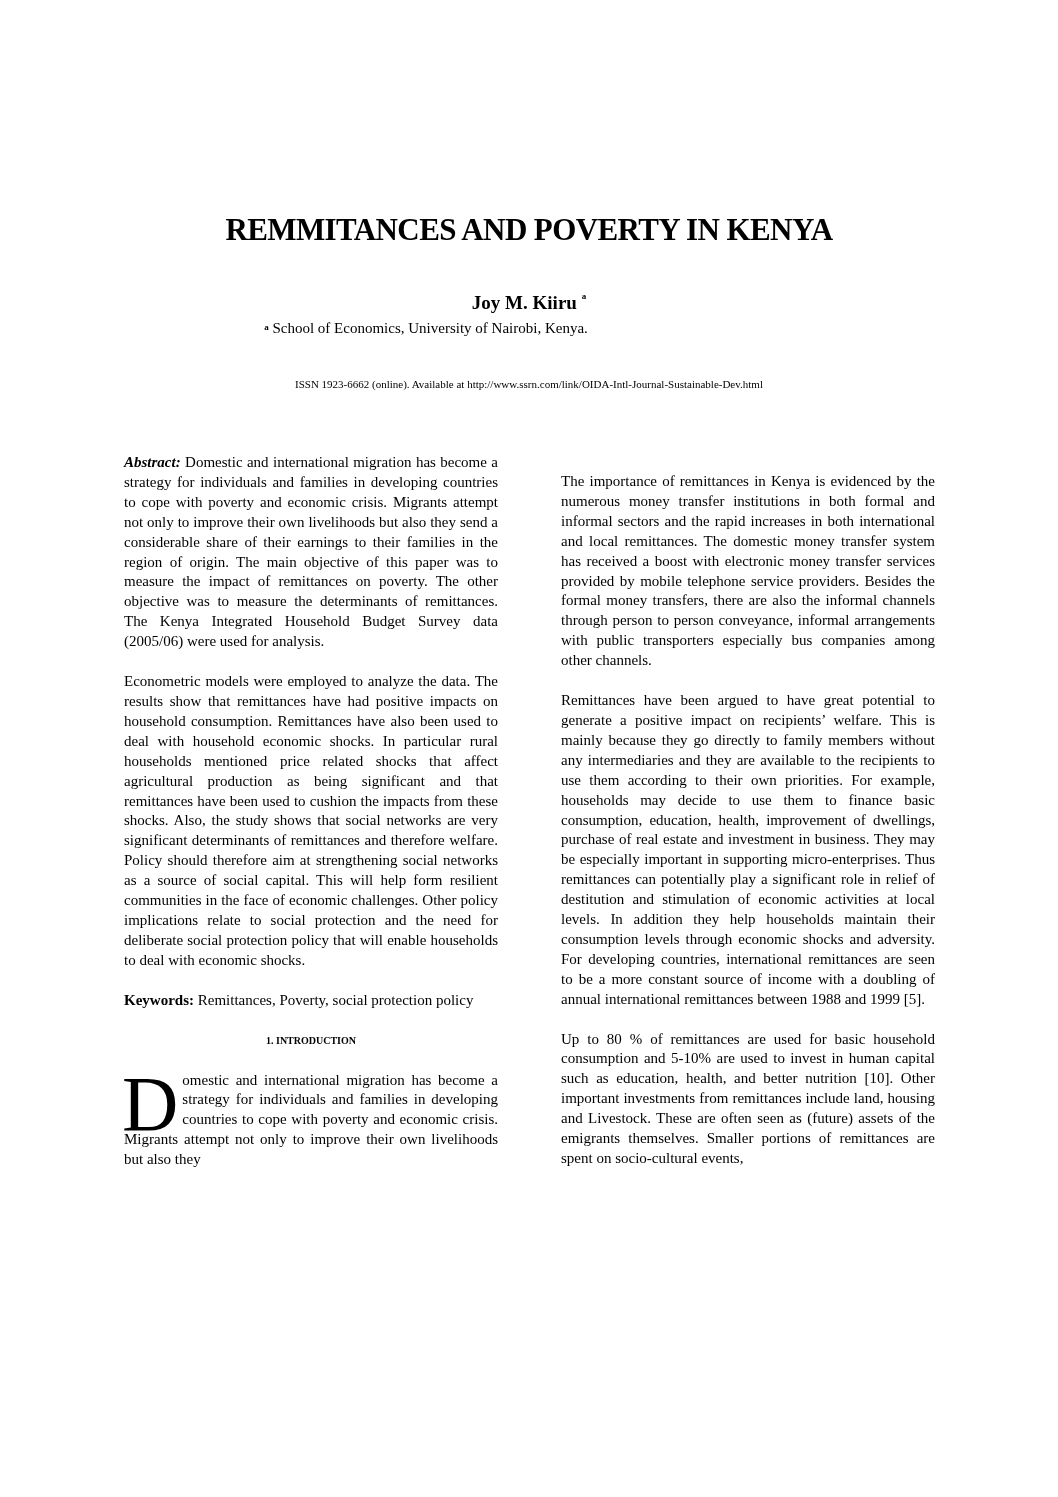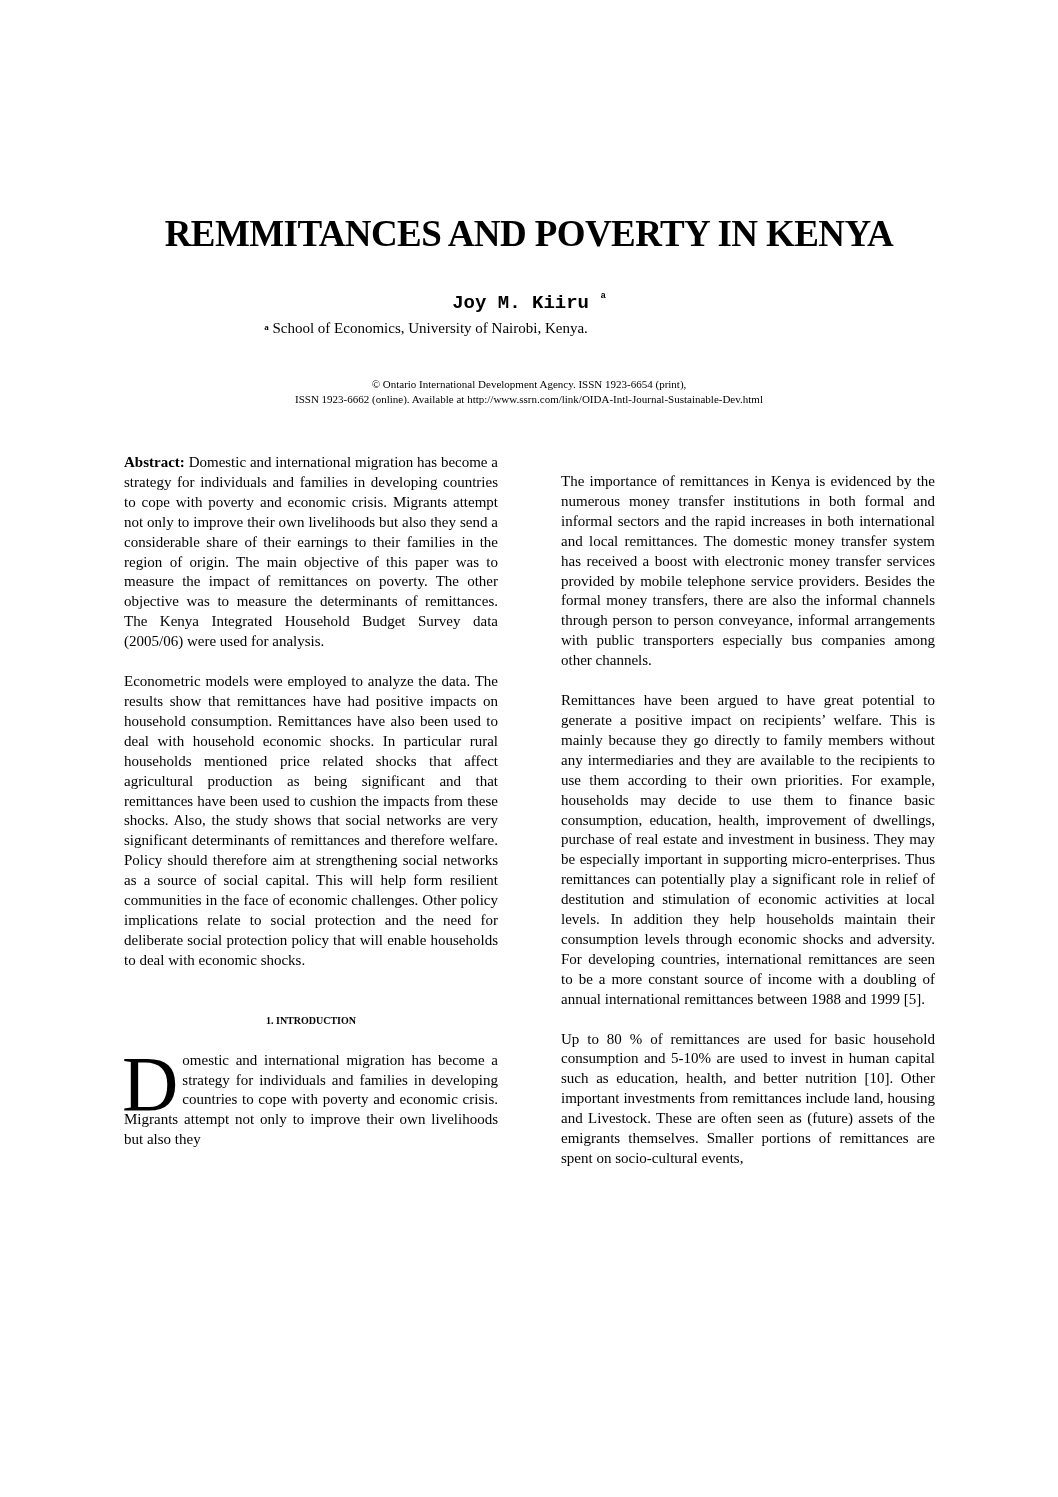--- a/index.html
+++ b/index.html
@@ -10,32 +10,31 @@
     overflow: hidden;
     font-family: "Liberation Serif", "DejaVu Serif", serif;
     color: #000000;
   }
   .title {
     position: absolute;
     left: 0; width: 1058px;
     top: 212px;
     text-align: center;
     font-weight: bold;
-    font-size: 37px;
+    font-size: 31px;
     letter-spacing: -0.6px;
     margin: 0;
   }
   .author {
     position: absolute;
     left: 0; width: 1058px;
     top: 292px;
     text-align: center;
     font-weight: bold;
     font-size: 19px;
-    font-family: Liberation Mono, monospace;
   }
   .author sup, .affil sup { font-size: 9px; font-weight: bold; vertical-align: top; position: relative; top: -1px; }
   .affil {
     position: absolute;
     left: 0; width: 852px;
     top: 318px;
     text-align: center;
     font-size: 15px;
     line-height: 20px;
   }
@@ -52,21 +51,21 @@
     width: 374px;
     font-size: 15px;
     line-height: 19.9px;
     text-align: justify;
   }
   .col-left { left: 124px; top: 453px; }
   .col-right { left: 561px; top: 433px; }
   .column p { margin: 0; }
   .gap-20 { height: 20px; }
   .gap-40 { height: 39px; }
-  .abstract-label { font-weight: bold; }
+  .abstract-label { font-weight: bold; font-style: italic; }
   .keywords-label { font-weight: bold; }
   .section-heading {
     text-align: center;
     font-weight: bold;
     font-size: 10px;
     margin: 0;
     line-height: 20px;
   }
   .dropcap {
     float: left;
@@ -88,29 +87,29 @@
 </div>
 
 <div class="affil">
   <div>
     <sup>a</sup>
     <span>School of Economics, University of Nairobi, Kenya.</span>
   </div>
 </div>
 
 <div class="copyright">
-  <div>© Ontario International Development Agency. ISSN 1923-6654 (print),</div>
   <div><span>ISSN 1923-6662 (online). Available at </span><a class="link">http://www.ssrn.com/link/OIDA-Intl-Journal-Sustainable-Dev.html</a></div>
 </div>
 
 <div class="column col-left">
   <p><span class="abstract-label">Abstract:</span><span> Domestic and international migration has become a strategy for individuals and families in developing countries to cope with poverty and economic crisis. Migrants attempt not only to improve their own livelihoods but also they send a considerable share of their earnings to their families in the region of origin. The main objective of this paper was to measure the impact of remittances on poverty. The other objective was to measure the determinants of remittances. The Kenya Integrated Household Budget Survey data (2005/06) were used for analysis.</span></p>
   <div class="gap-20"></div>
   <p>Econometric models were employed to analyze the data. The results show that remittances have had positive impacts on household consumption. Remittances have also been used to deal with household economic shocks. In particular rural households mentioned price related shocks that affect agricultural production as being significant and that remittances have been used to cushion the impacts from these shocks. Also, the study shows that social networks are very significant determinants of remittances and therefore welfare. Policy should therefore aim at strengthening social networks as a source of social capital. This will help form resilient communities in the face of economic challenges. Other policy implications relate to social protection and the need for deliberate social protection policy that will enable households to deal with economic shocks.</p>
   <div class="gap-20"></div>
+  <p><span class="keywords-label">Keywords:</span><span> Remittances, Poverty, social protection policy</span></p>
   <div class="gap-20"></div>
   <h2 class="section-heading">1. INTRODUCTION</h2>
   <div class="gap-20"></div>
   <p><span class="dropcap">D</span><span>omestic and international migration has become a strategy for individuals and families in developing countries to cope with poverty and economic crisis. Migrants attempt not only to improve their own livelihoods but also they</span></p>
 </div>
 
 <div class="column col-right">
   <div class="gap-40"></div>
   <p>The importance of remittances in Kenya is evidenced by the numerous money transfer institutions in both formal and informal sectors and the rapid increases in both international and local remittances. The domestic money transfer system has received a boost with electronic money transfer services provided by mobile telephone service providers.  Besides the formal money transfers, there are also the informal channels through person to person conveyance, informal arrangements with public transporters especially bus companies among other channels.</p>
   <div class="gap-20"></div>

